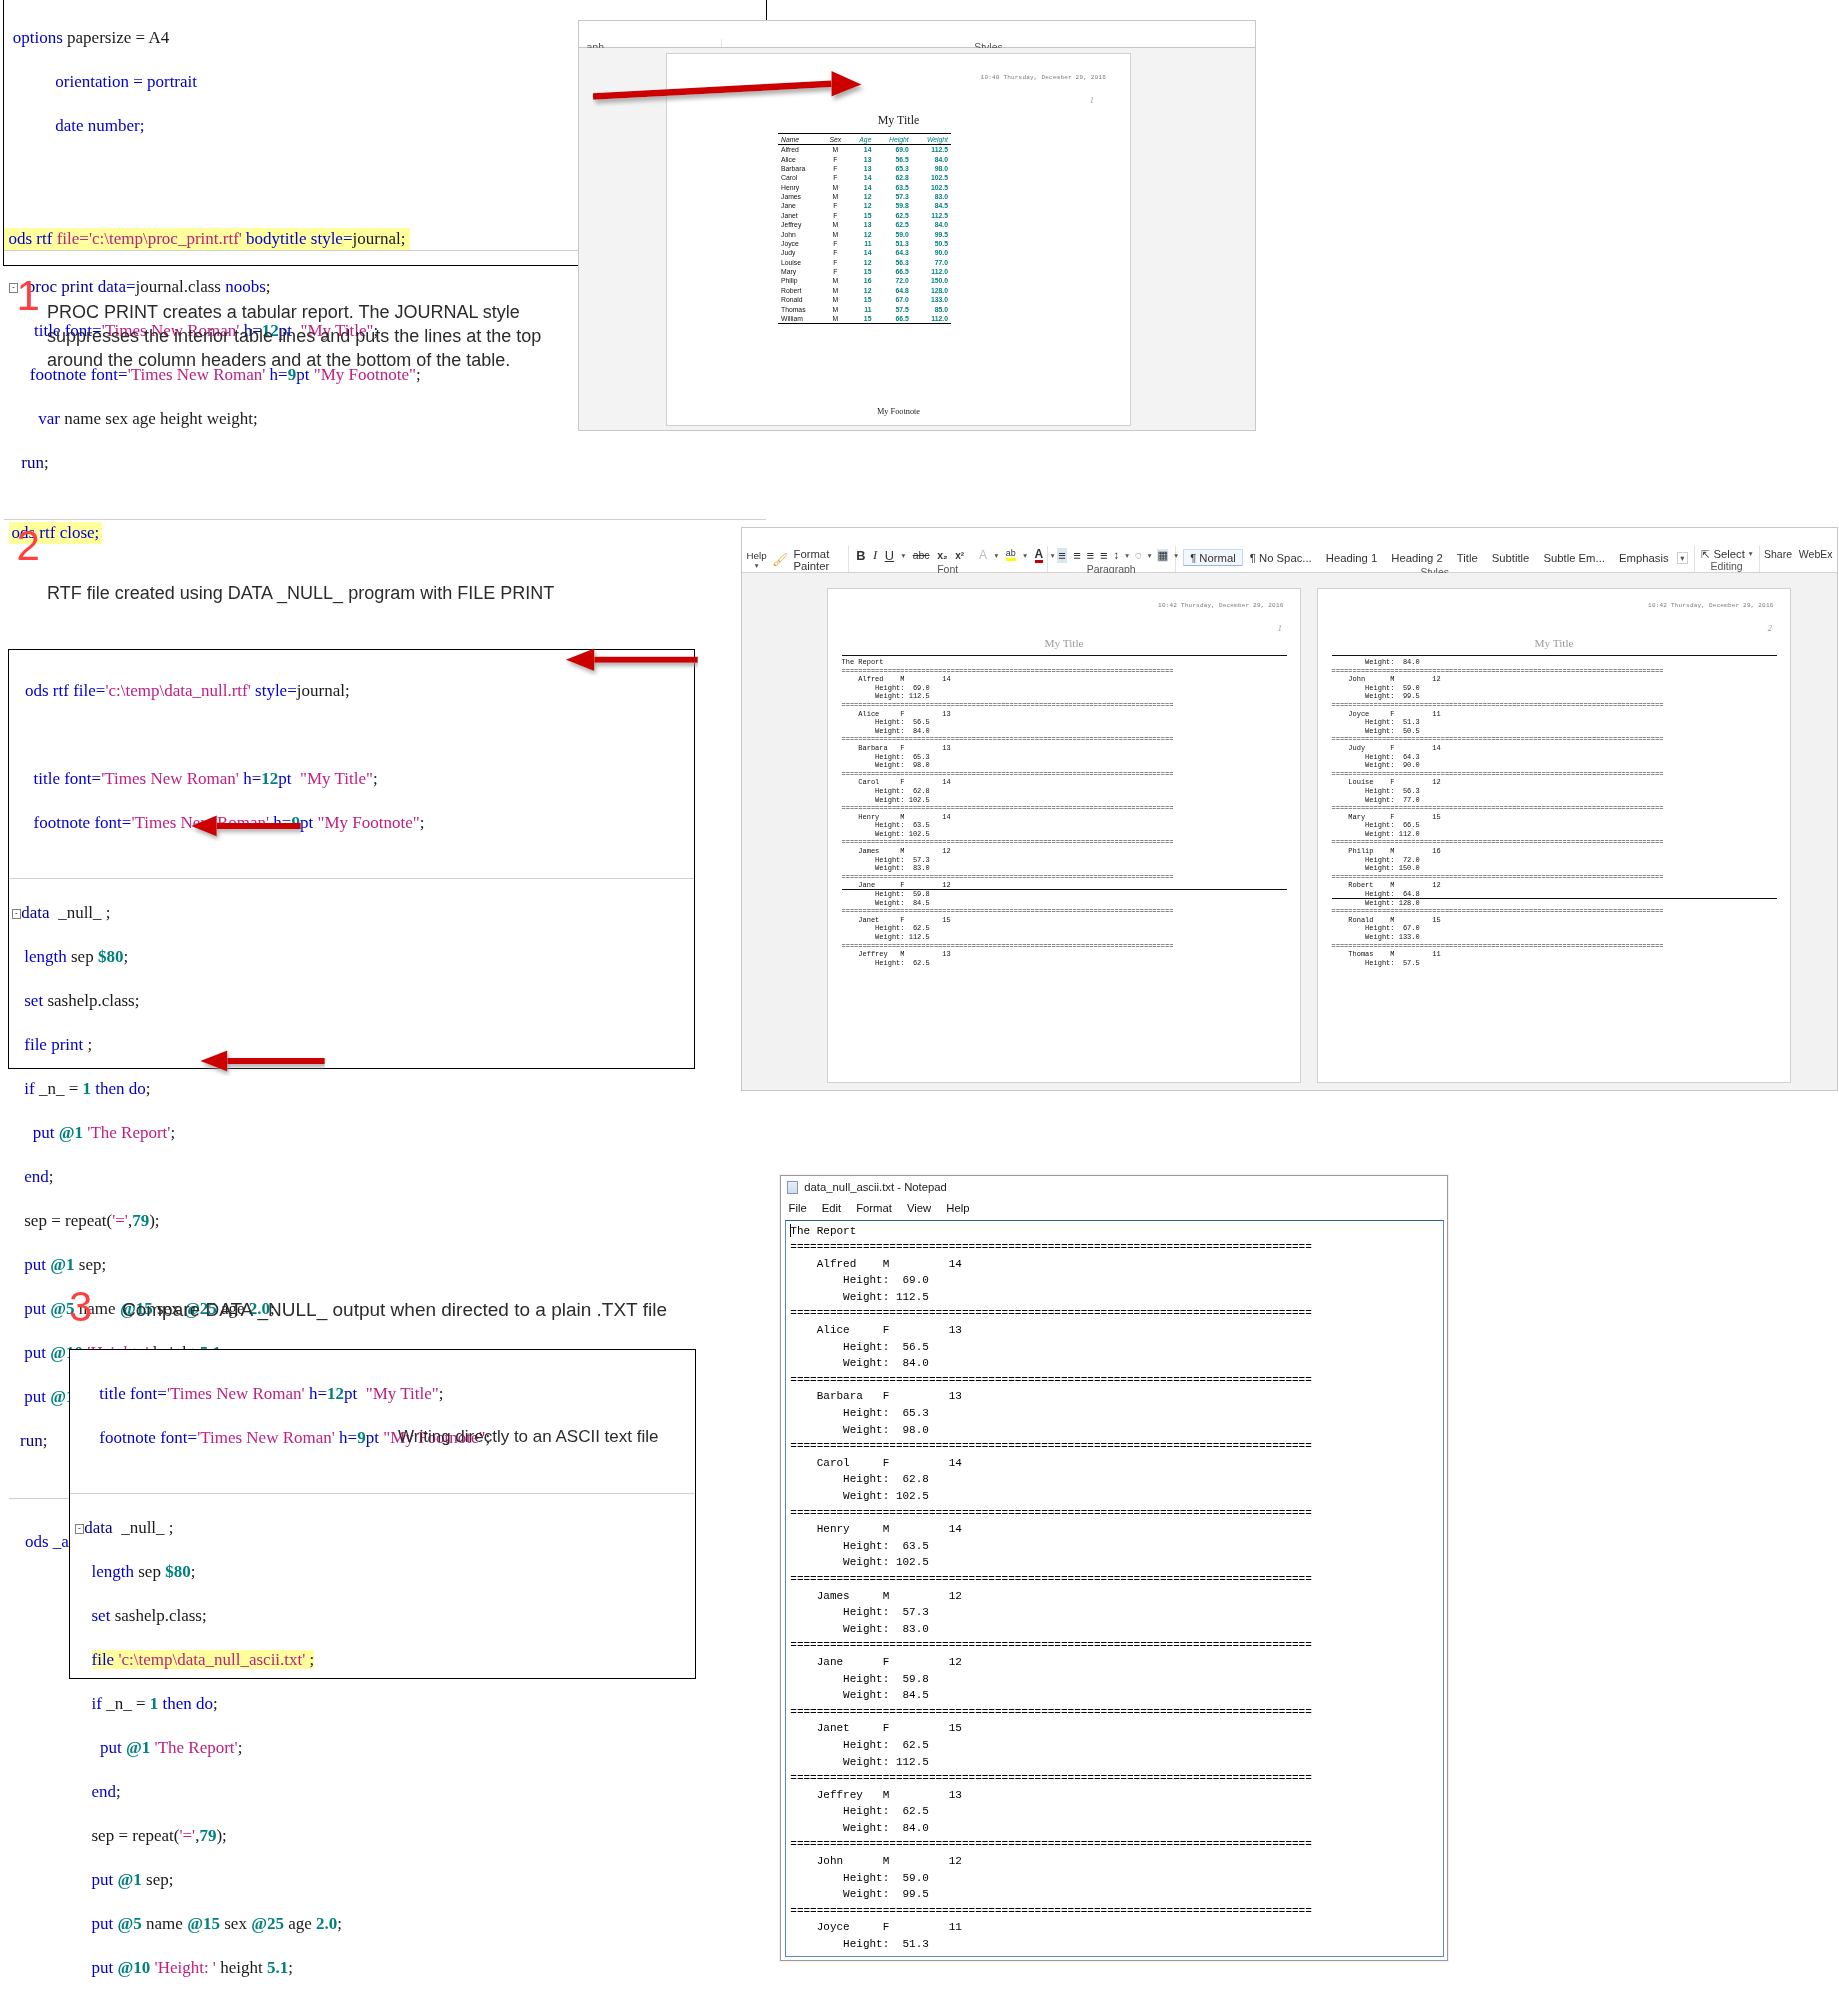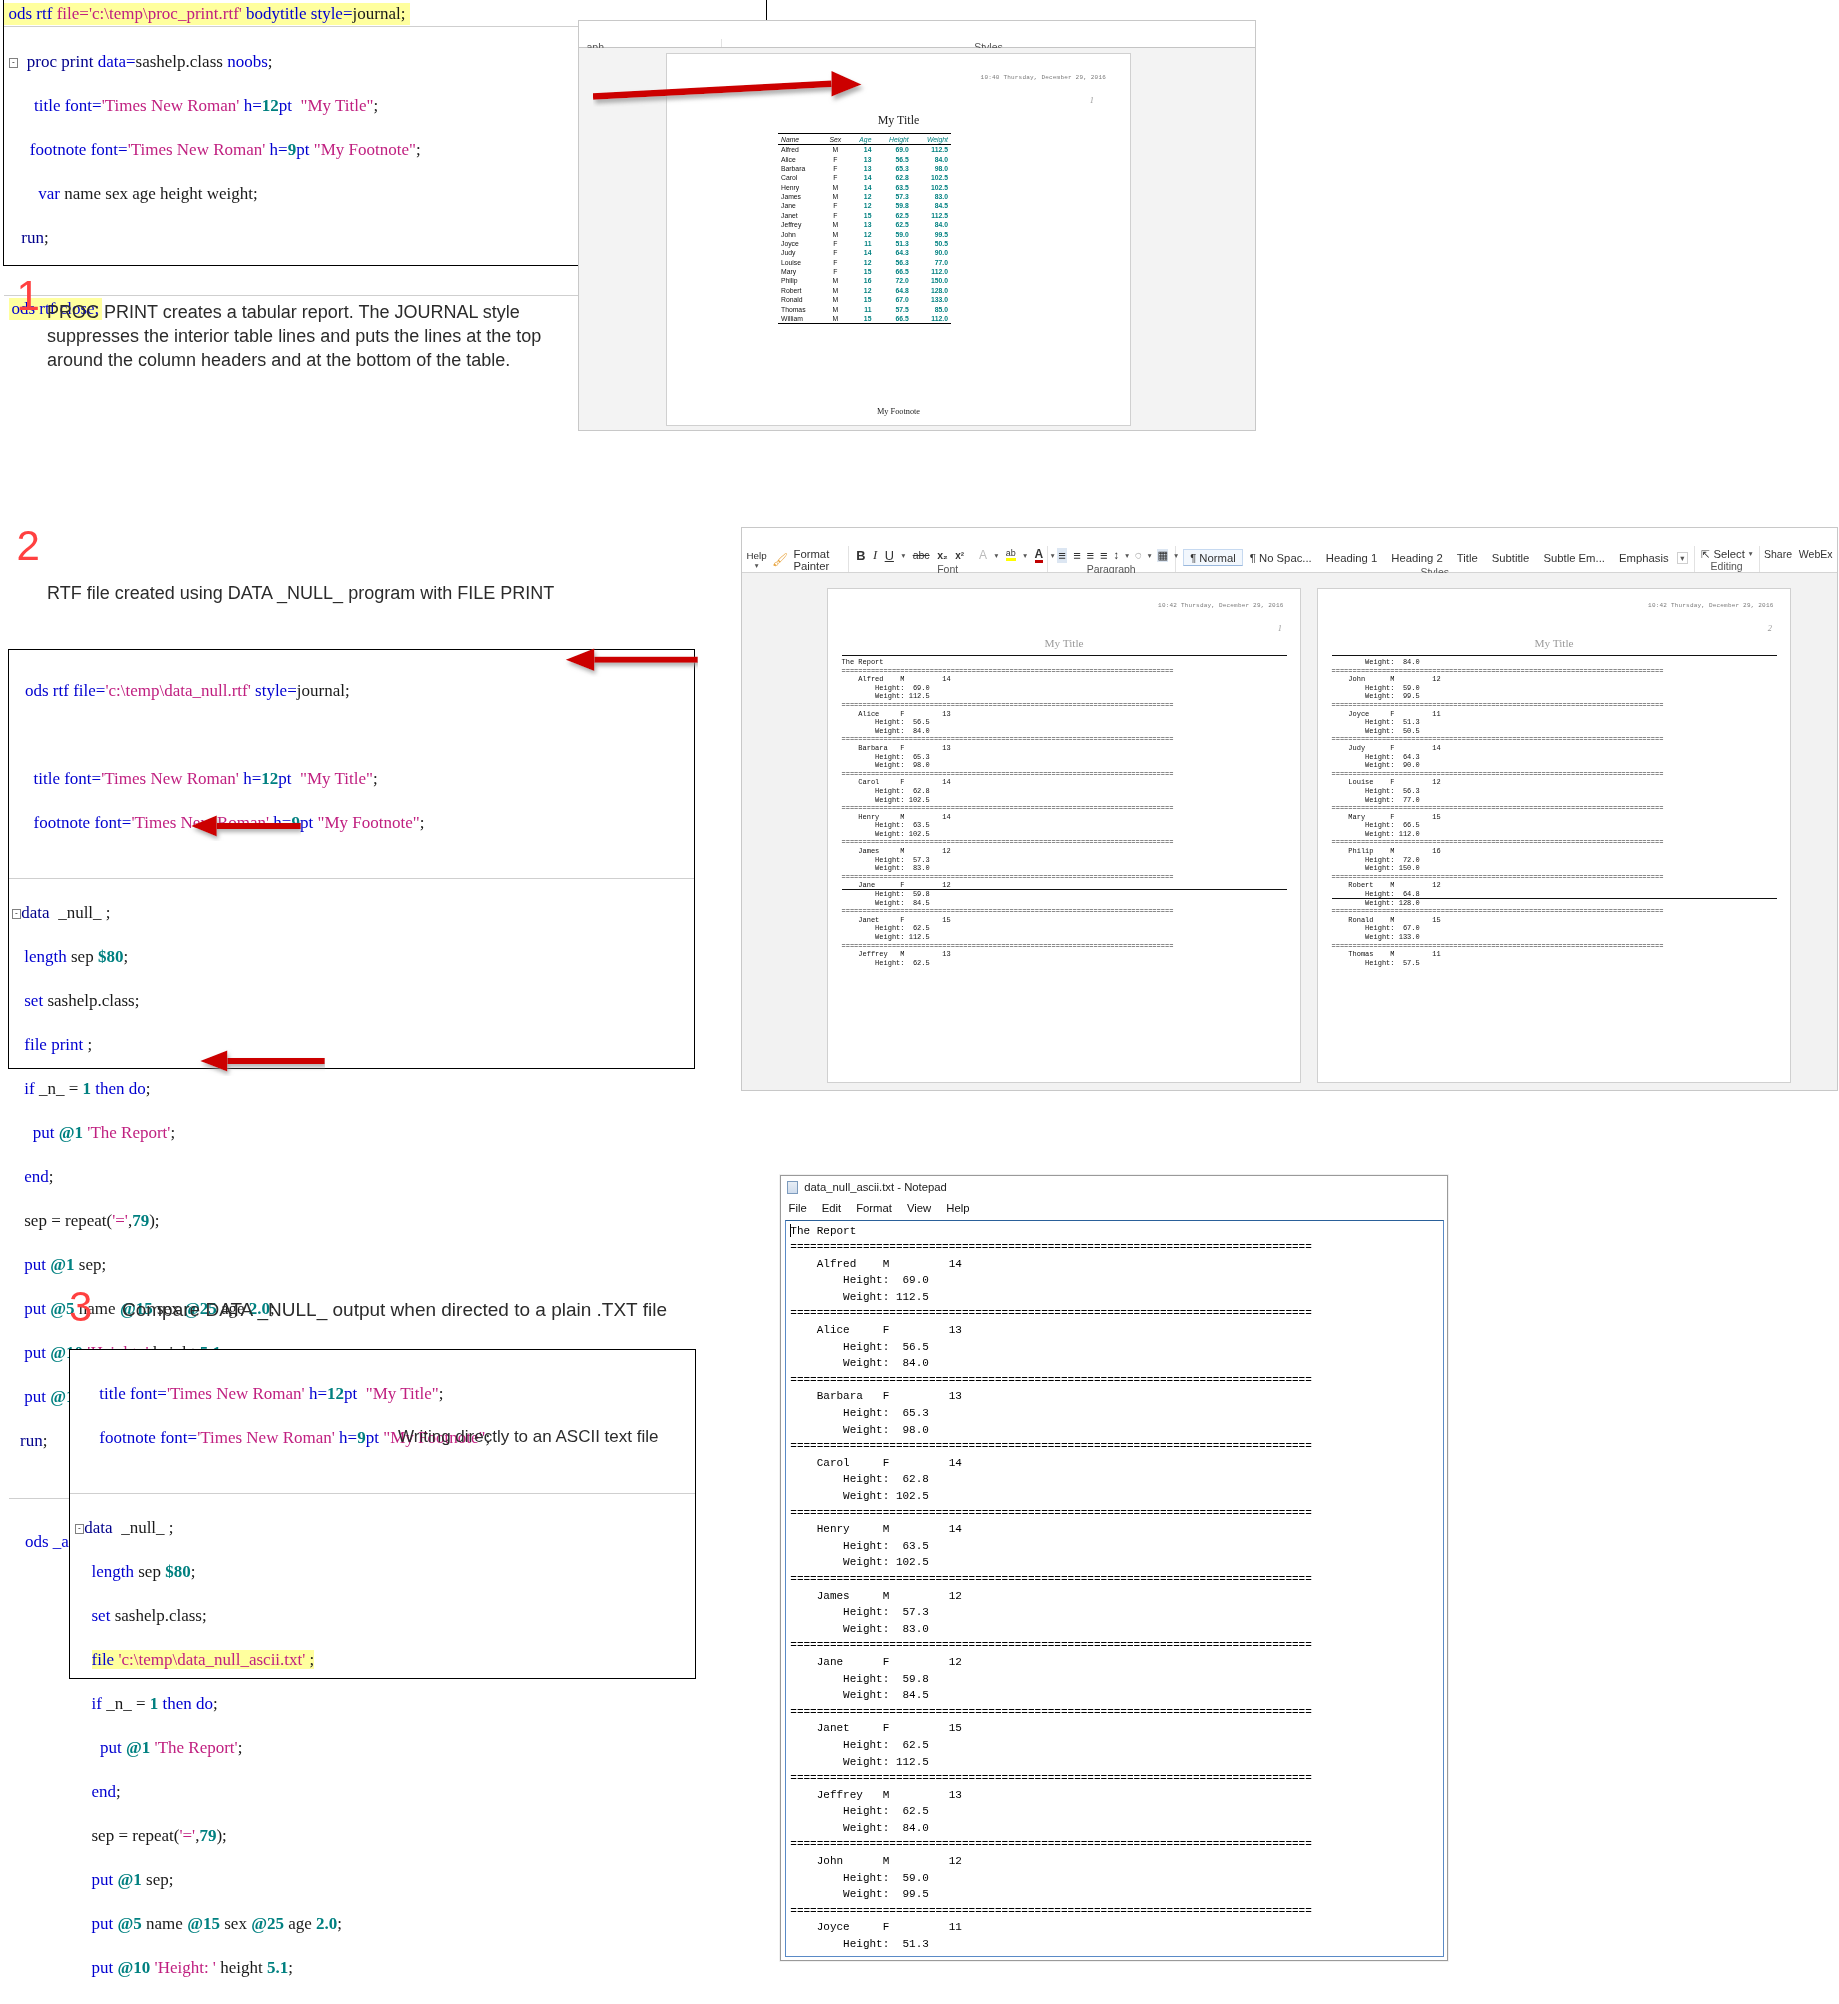--- a/index.html
+++ b/index.html
@@ -94,26 +94,32 @@
              overflow:hidden; position:relative; }
   .np-text { font-family:"Liberation Mono","DejaVu Sans Mono",monospace;
              font-size:11px; line-height:16.6px; white-space:pre; color:#000;
              padding:1.5px 0 0 4.5px; }
   .np-caret { position:absolute; left:4.5px; top:3px; width:0.8px; height:12.8px; background:#000; }
 </style>
 </head>
 <body>
 
 <div class="codebox" style="left:3px; top:0px; width:764px; height:266px; border-top:none;">
+  <div class="sas-code" style="padding:4.5px 0 0 4.5px;">
+<div><span class="plain">&nbsp;</span><span class="kw">options</span> <span class="plain">papersize = A4</span></div>
+<div><span class="plain">&nbsp;          </span><span class="kw">orientation = portrait</span></div>
+<div><span class="plain">&nbsp;          </span><span class="kw">date number;</span></div>
+<div>&nbsp;</div>
+  </div>
   <div style="margin-top:3px;">
     <div class="sas-code hl" style="display:inline-block; padding:0 4.5px 0 4.5px;"><span class="kw">ods rtf</span> <span class="str">file='c:\temp\proc_print.rtf'</span> <span class="kw">bodytitle</span> <span class="kw">style=</span><span class="plain">journal;</span></div>
   </div>
   <div class="sep-line" style="margin-top:0.8px;"></div>
   <div class="sas-code" style="padding:2.3px 0 0 4.5px;">
-<div><span class="collapse-glyph">-</span>&nbsp; <span class="kwb">proc print</span> <span class="kw">data=</span><span class="plain">sashelp.class </span><span class="kw">noobs</span><span class="plain">;</span></div>
+<div><span class="collapse-glyph">-</span>&nbsp; <span class="kwb">proc print</span> <span class="kw">data=</span><span class="plain">journal.class </span><span class="kw">noobs</span><span class="plain">;</span></div>
 <div><span class="plain">&nbsp;     </span><span class="kw">title font=</span><span class="str">'Times New Roman'</span> <span class="kw">h=</span><span class="num">12</span><span class="kw">pt</span>&nbsp; <span class="str">"My Title"</span><span class="plain">;</span></div>
 <div><span class="plain">&nbsp;    </span><span class="kw">footnote font=</span><span class="str">'Times New Roman'</span> <span class="kw">h=</span><span class="num">9</span><span class="kw">pt</span> <span class="str">"My Footnote"</span><span class="plain">;</span></div>
 <div><span class="plain">&nbsp;      </span><span class="kw">var</span> <span class="plain">name sex age height weight;</span></div>
 <div><span class="plain">&nbsp;  </span><span class="kwb">run</span><span class="plain">;</span></div>
   </div>
   <div class="sep-line" style="margin-top:1.5px;"></div>
   <div class="sas-code hl" style="display:inline-block; margin:2.3px 0 0 4.5px; padding:0 3px;"><span class="kw">ods rtf close;</span></div>
 </div>
 
 <div class="stepnum" style="left:16.5px; top:275px;">1</div>

